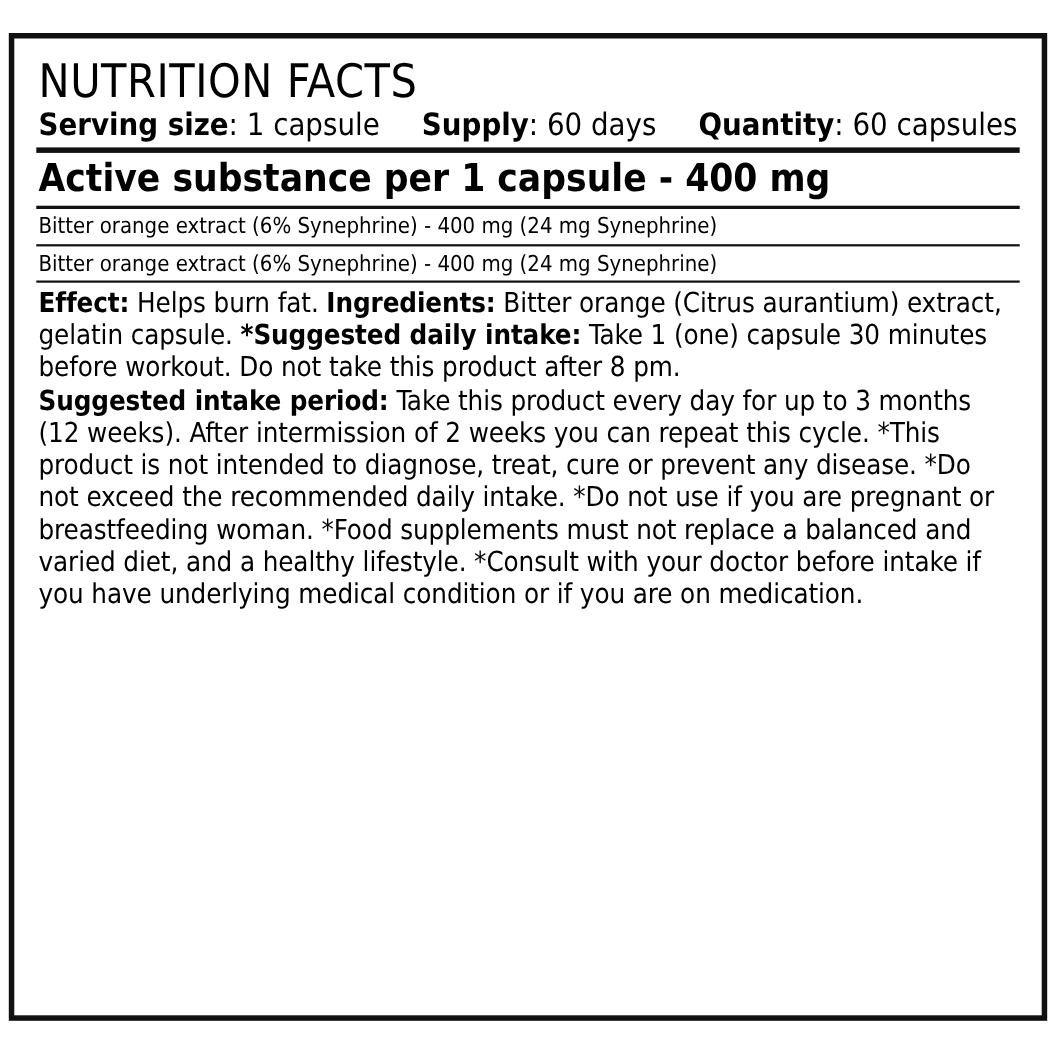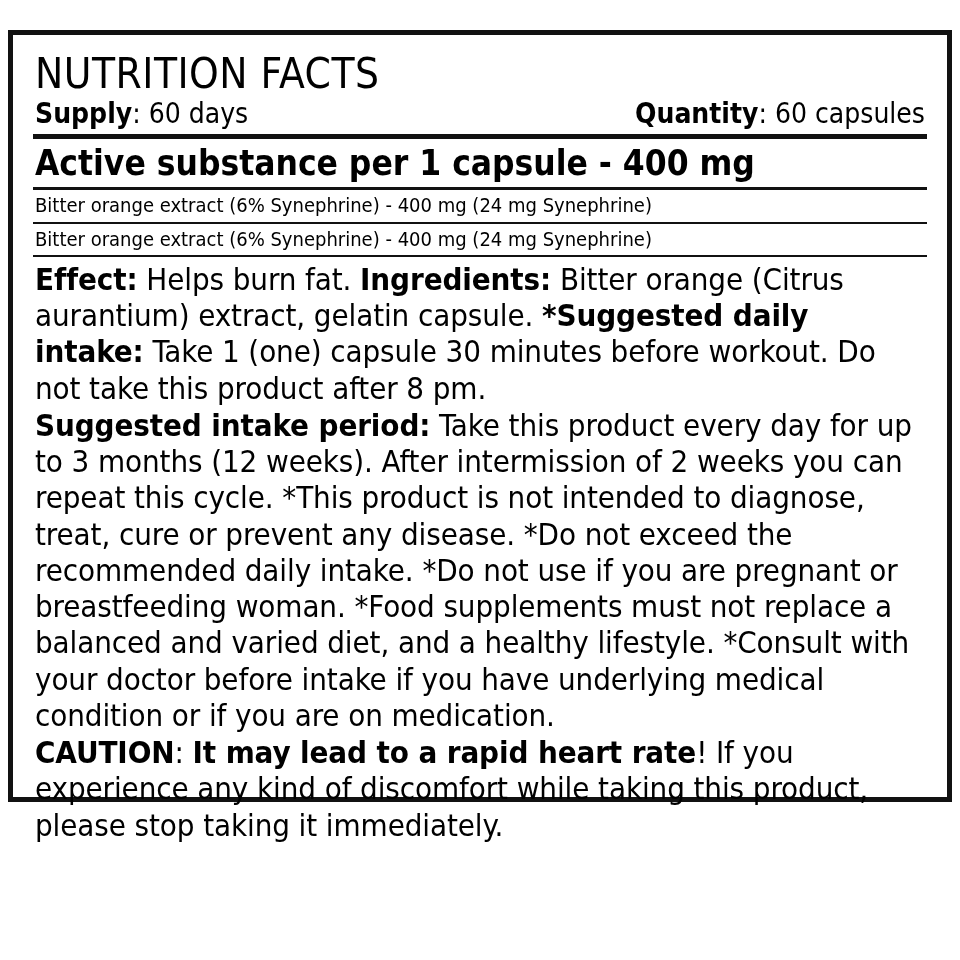--- a/index.html
+++ b/index.html
@@ -12,21 +12,21 @@
     height: 960px;
     overflow: hidden;
     font-family: "DejaVu Sans Condensed", "Liberation Sans Narrow", "Liberation Sans", sans-serif;
     color: #000000;
   }
   .panel {
     position: absolute;
     left: 8px;
     top: 30px;
     width: 944px;
-    height: 772px;
+    height: 898px;
     background: #ffffff;
     border: 5px solid #111111;
     box-sizing: border-box;
     padding: 18px 20px 10px 20px;
   }
   .title {
     font-size: 42px;
     font-weight: 400;
     letter-spacing: 0.5px;
     line-height: 1.0;
@@ -60,36 +60,37 @@
     line-height: 1.16;
     margin: 2px 2px 2px 2px;
   }
   .line-bold {
     font-size: 35px;
     font-weight: 700;
     line-height: 1.16;
     margin: 2px 2px 2px 2px;
   }
   .para {
-    font-size: 31px;
+    font-size: 25px;
     line-height: 1.17;
     margin: 2px 2px 0 2px;
     text-align: left;
   }
   .para + .para { margin-top: 1px; }
   .tight { letter-spacing: -0.1px; }
 </style>
 </head>
 <body>
 
 <div class="panel">
 
   <div class="title">NUTRITION FACTS</div>
 
   <div class="serving-row">
+    <div class="cell"><span class="b">Serving size</span><span>: 1 capsule</span></div>
     <div class="cell"><span class="b">Supply</span><span>: 60 days</span></div>
     <div class="cell"><span class="b">Quantity</span><span>: 60 capsules</span></div>
   </div>
 
   <div class="rule-thick"></div>
 
   <div class="line-bold">Active substance per 1 capsule - 400 mg</div>
 
   <div class="rule-med"></div>
 
@@ -98,16 +99,15 @@
   <div class="rule-thin"></div>
 
   <div class="line">Bitter orange extract (6% Synephrine) - 400 mg (24 mg Synephrine)</div>
 
   <div class="rule-thin"></div>
 
   <div class="para tight"><span class="b">Effect:</span><span> Helps burn fat. </span><span class="b">Ingredients:</span><span> Bitter orange (Citrus aurantium) extract, gelatin capsule. </span><span class="b">*Suggested daily intake:</span><span> Take 1 (one) capsule 30 minutes before workout. Do not take this product after 8 pm.</span></div>
 
   <div class="para tight"><span class="b">Suggested intake period:</span><span> Take this product every day for up to 3 months (12 weeks). After intermission of 2 weeks you can repeat this cycle. *This product is not intended to diagnose, treat, cure or prevent any disease. *Do not exceed the recommended daily intake. *Do not use if you are pregnant or breastfeeding woman. *Food supplements must not replace a balanced and varied diet, and a healthy lifestyle. *Consult with your doctor before intake if you have underlying medical condition or if you are on medication.</span></div>
 
-  <div class="para tight"><span class="b">CAUTION</span><span>: </span><span class="b">It may lead to a rapid heart rate</span><span>! If you experience any kind of discomfort while taking this product, please stop taking it immediately.</span></div>
 
 
 </div>
 
 </body></html>

